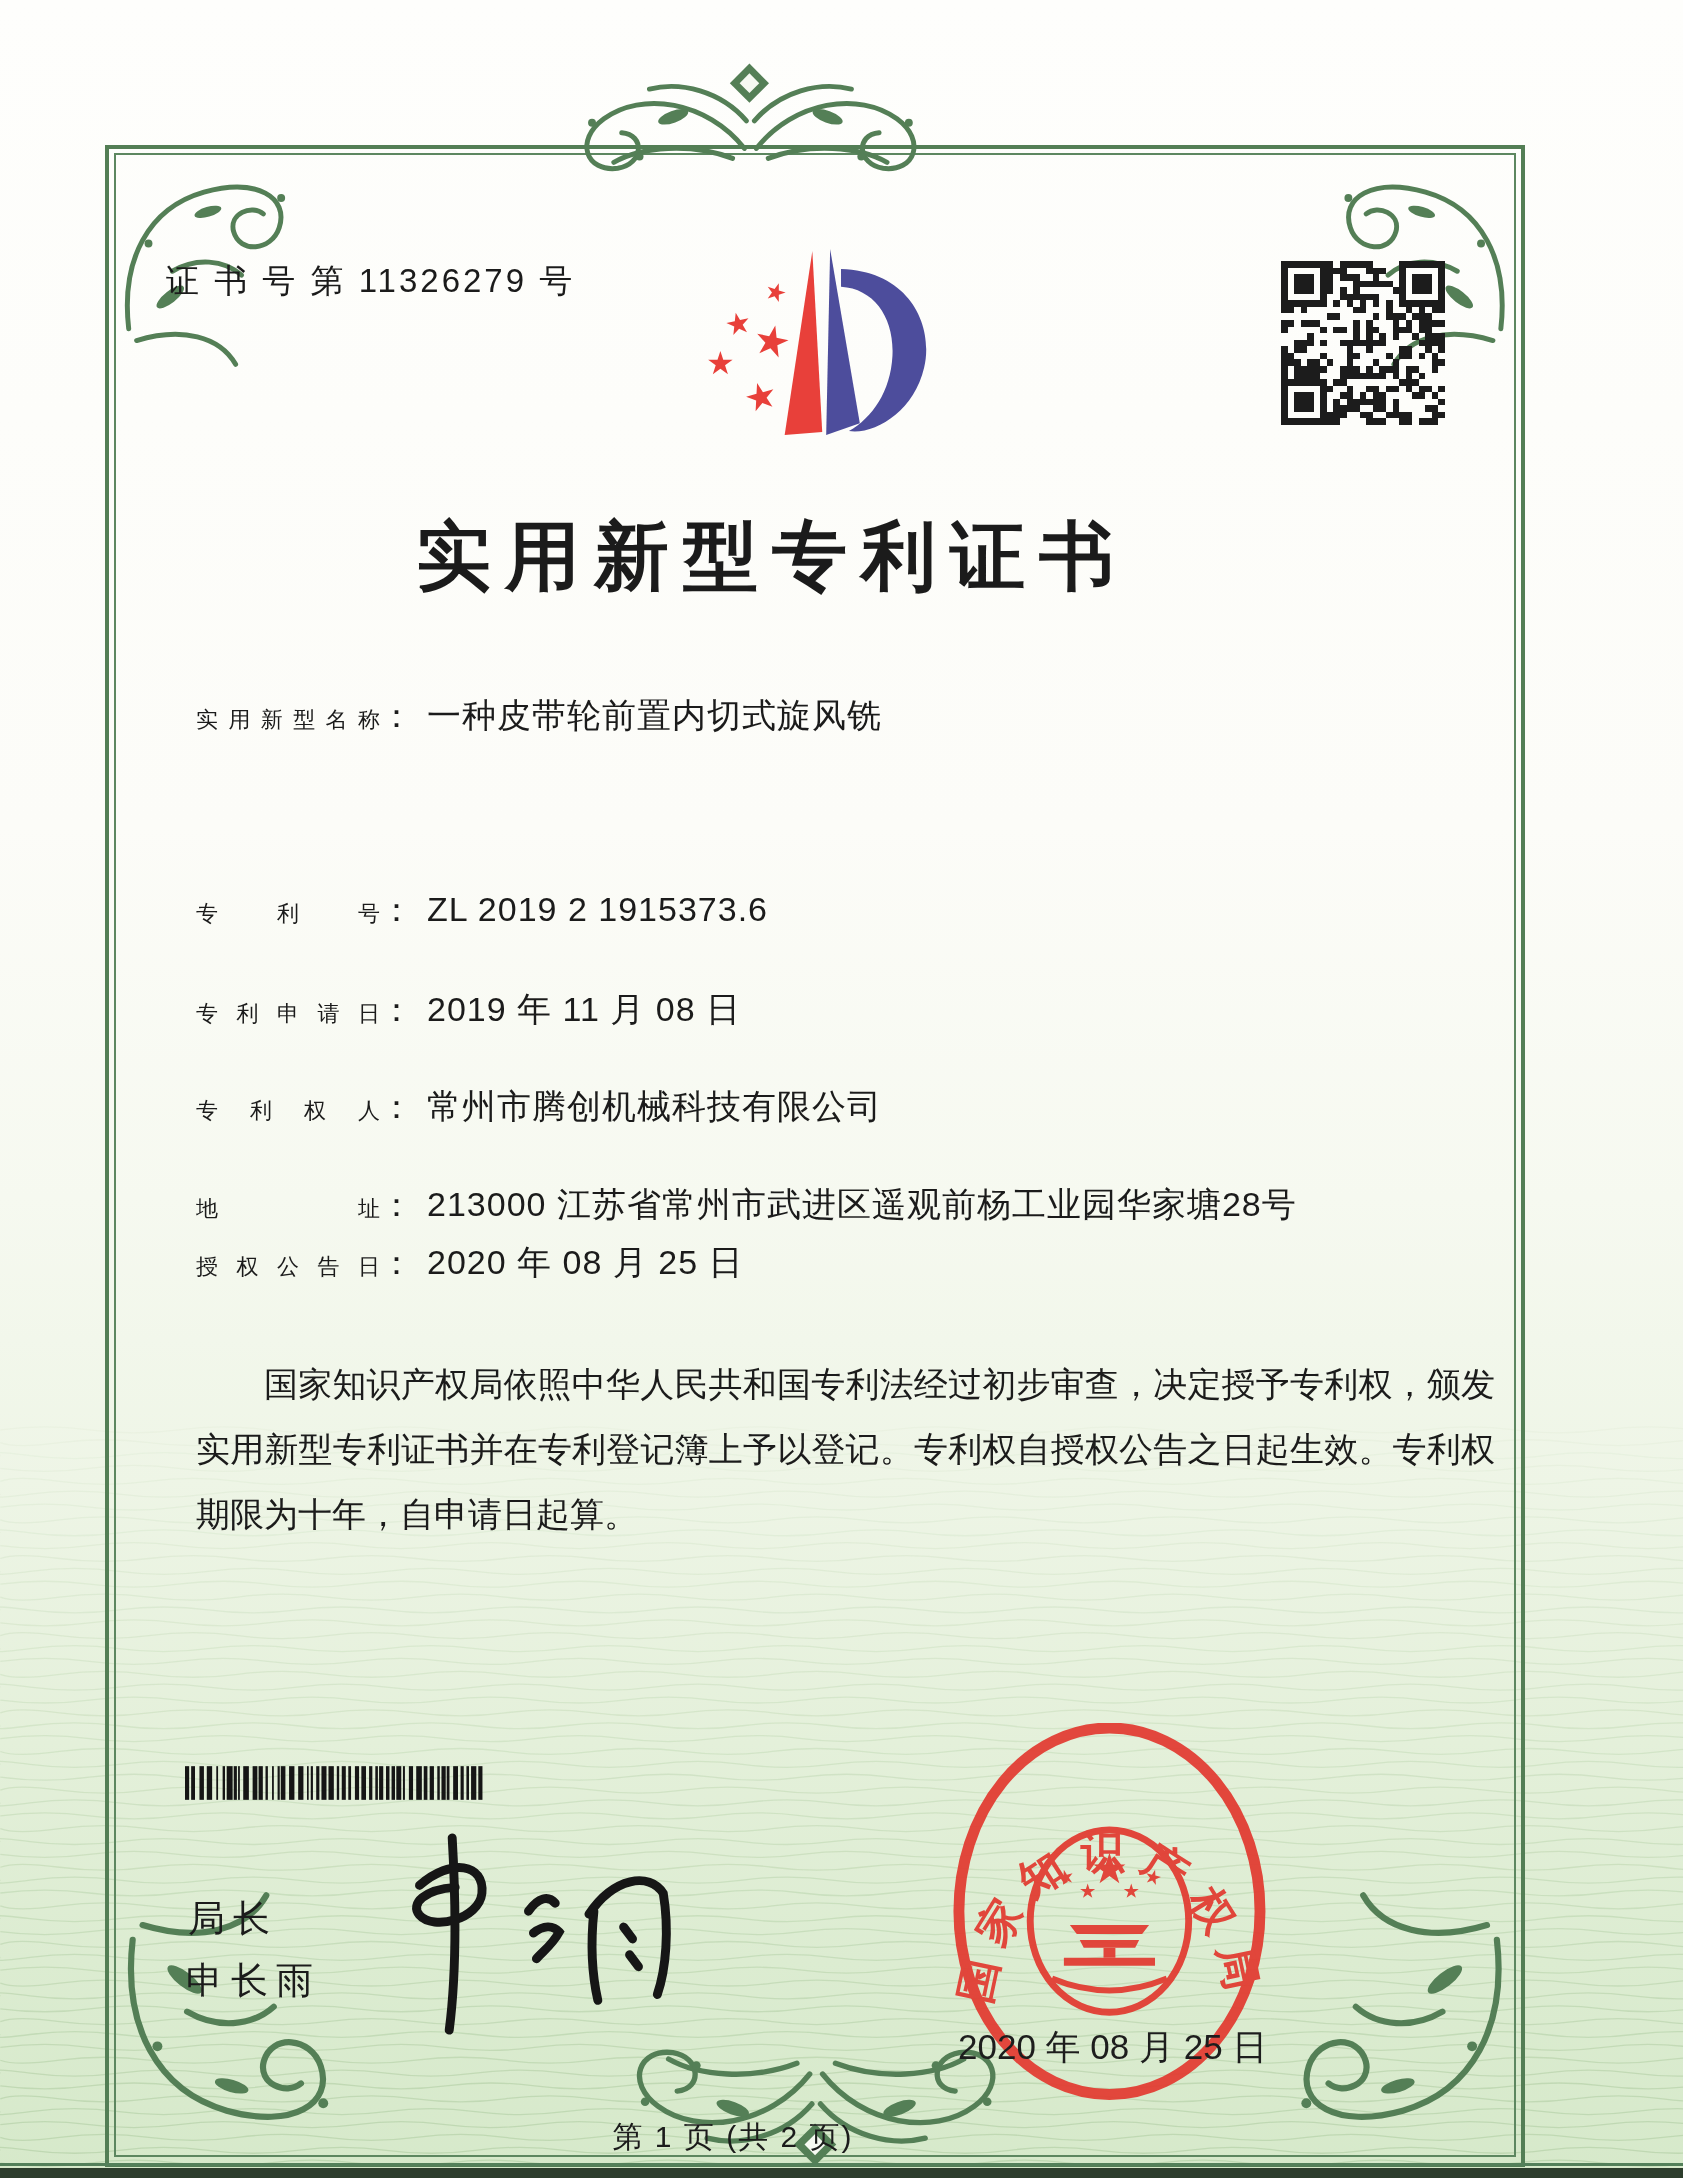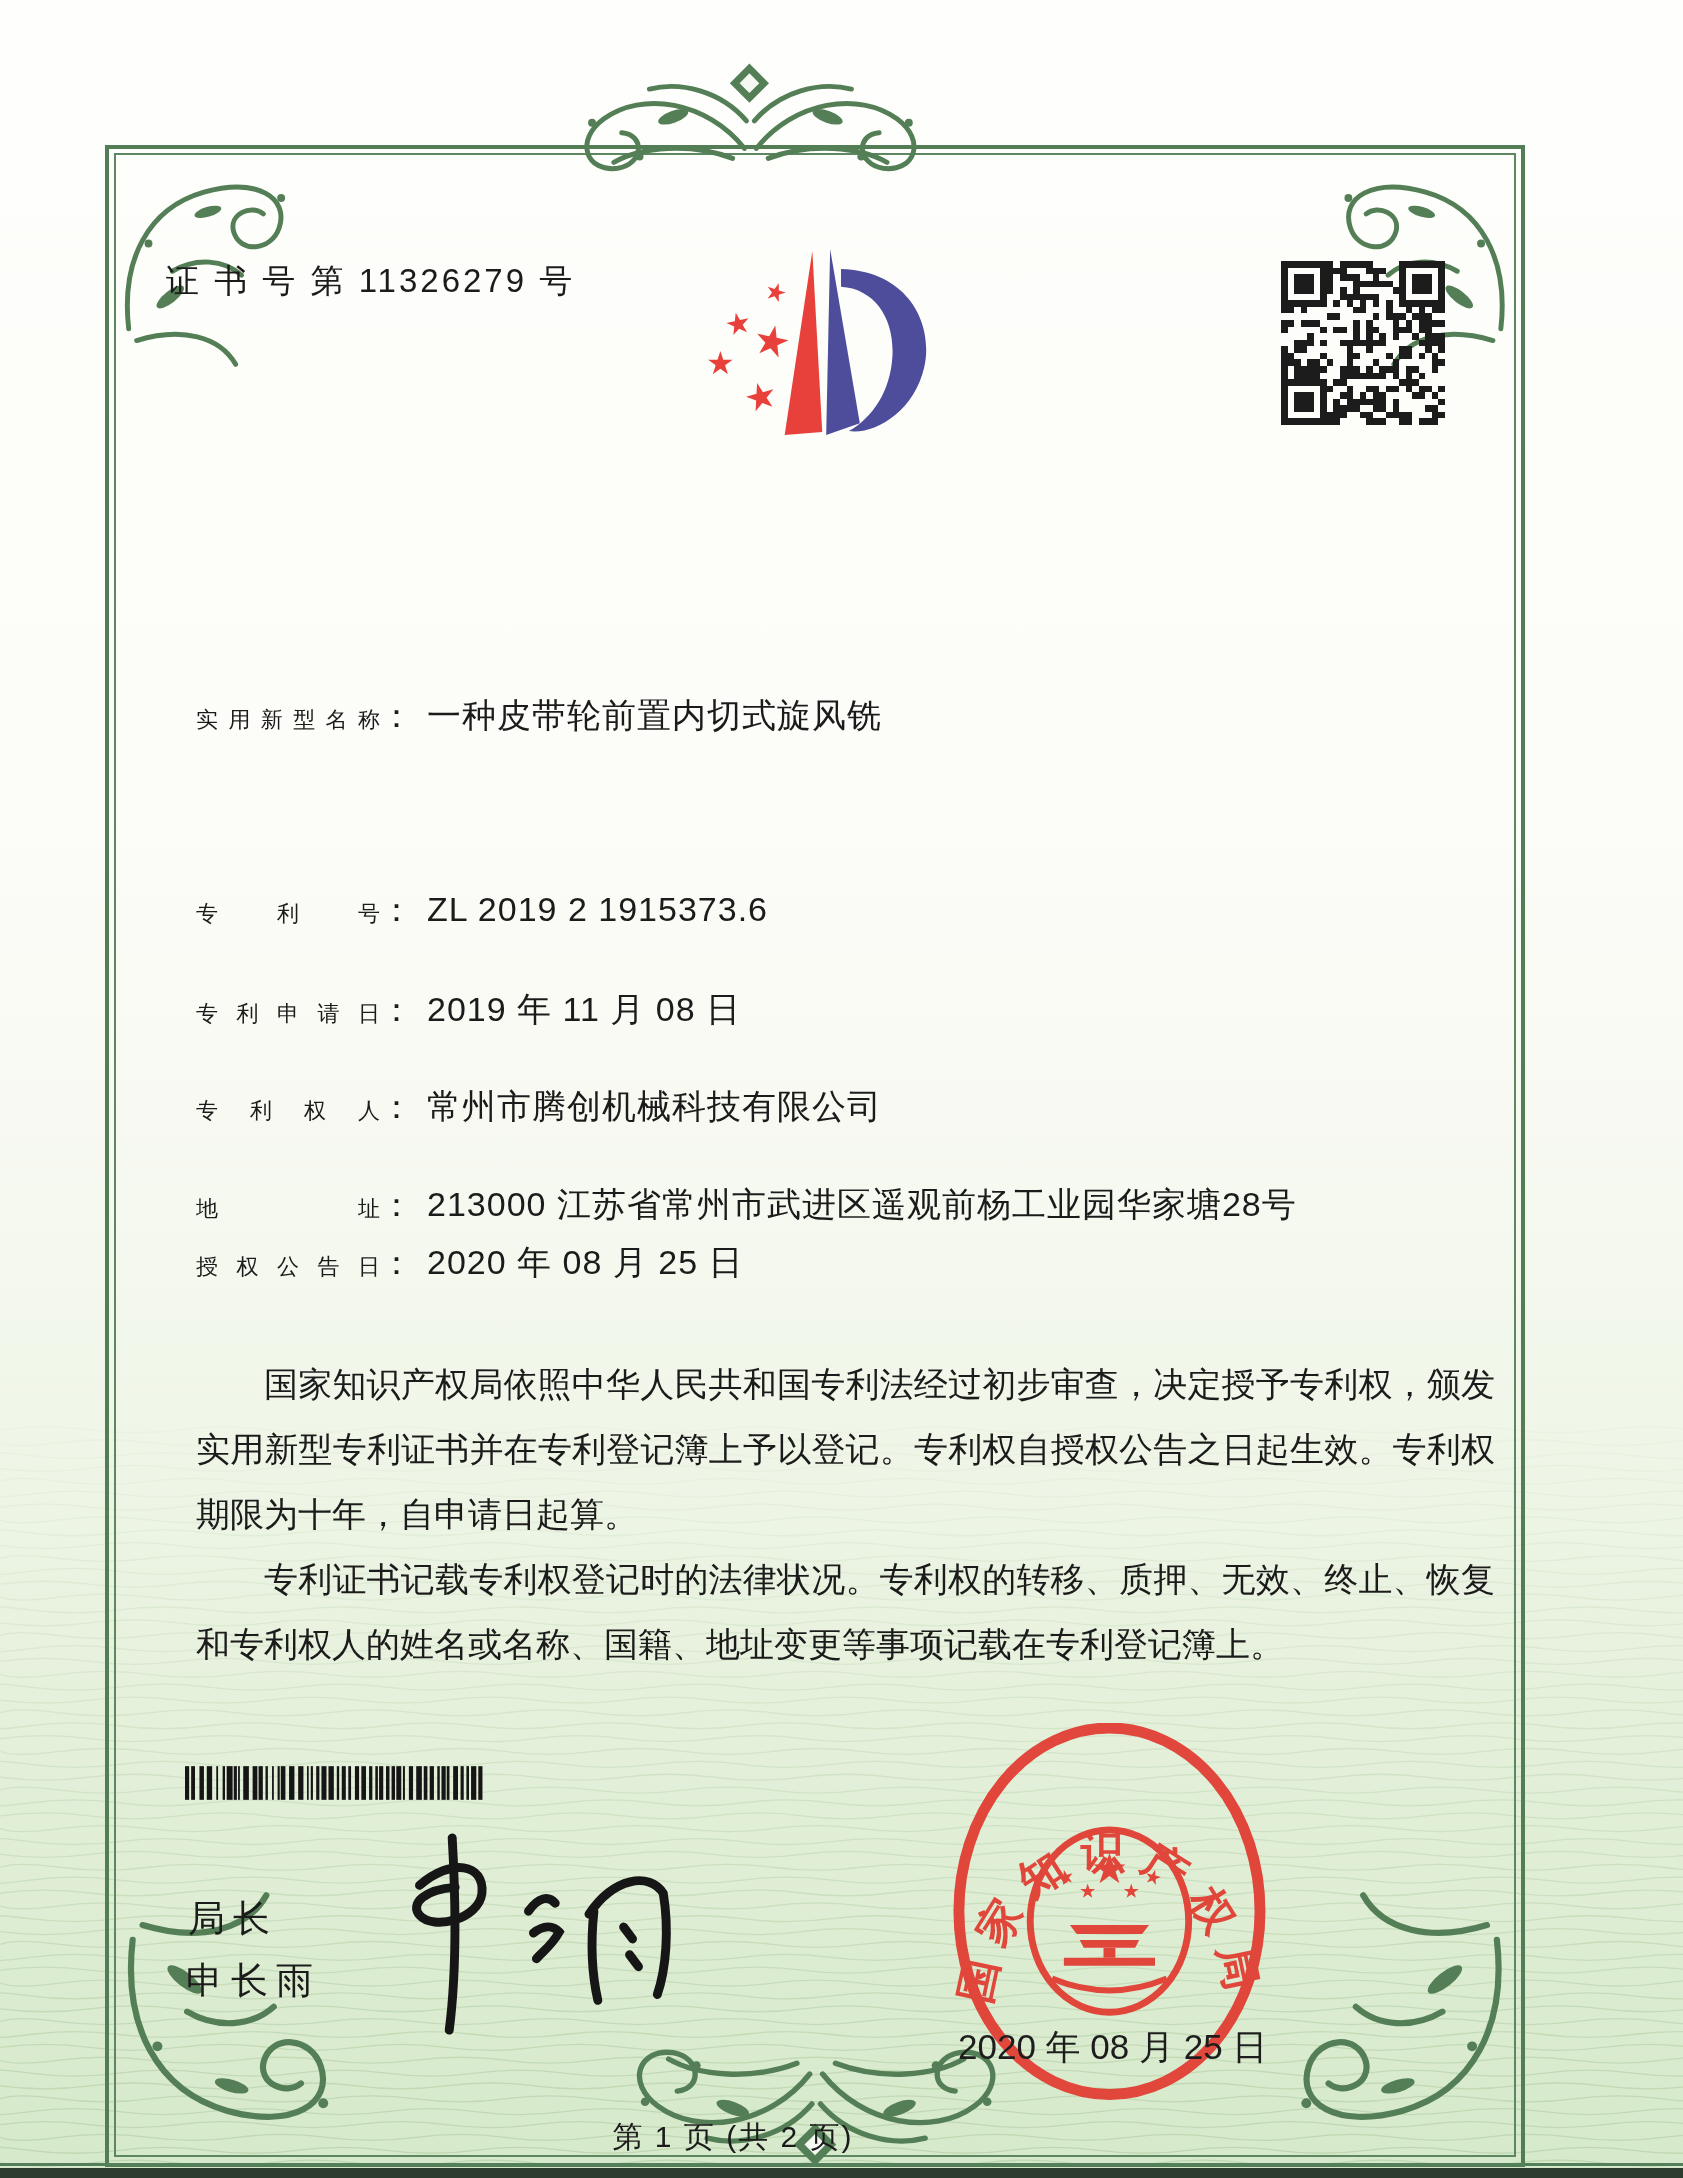--- a/index.html
+++ b/index.html
@@ -474,20 +474,21 @@
       <rect x="13" y="24" width="1" height="1" fill="#1c1c1c"></rect>
       <rect x="14" y="24" width="1" height="1" fill="#1c1c1c"></rect>
       <rect x="15" y="24" width="1" height="1" fill="#1c1c1c"></rect>
       <rect x="18" y="24" width="1" height="1" fill="#1c1c1c"></rect>
       <rect x="19" y="24" width="1" height="1" fill="#1c1c1c"></rect>
       <rect x="21" y="24" width="1" height="1" fill="#1c1c1c"></rect>
       <rect x="22" y="24" width="1" height="1" fill="#1c1c1c"></rect>
       <rect x="23" y="24" width="1" height="1" fill="#1c1c1c"></rect>
     </svg>
 
+  <div class="abs title">实用新型专利证书</div>
 
   <div class="abs field-row" style="top:693px;">
     <span class="f-label">实用新型名称</span><span class="f-colon">：</span><span class="f-value">一种皮带轮前置内切式旋风铣</span>
   </div>
   <div class="abs field-row" style="top:888px;">
     <span class="f-label">专利号</span><span class="f-colon">：</span><span class="f-value">ZL 2019 2 1915373.6</span>
   </div>
   <div class="abs field-row" style="top:987px;">
     <span class="f-label">专利申请日</span><span class="f-colon">：</span><span class="f-value">2019 年 11 月 08 日</span>
   </div>
@@ -496,21 +497,20 @@
   </div>
   <div class="abs field-row" style="top:1182px;">
     <span class="f-label">地址</span><span class="f-colon">：</span><span class="f-value">213000 江苏省常州市武进区遥观前杨工业园华家塘28号</span>
   </div>
   <div class="abs field-row" style="top:1240px;">
     <span class="f-label">授权公告日</span><span class="f-colon">：</span><span class="f-value">2020 年 08 月 25 日</span>
   </div>
 
   <div class="abs body-text">
     <p>国家知识产权局依照中华人民共和国专利法经过初步审查，决定授予专利权，颁发实用新型专利证书并在专利登记簿上予以登记。专利权自授权公告之日起生效。专利权期限为十年，自申请日起算。</p>
-    <p>专利证书记载专利权登记时的法律状况。专利权的转移、质押、无效、终止、恢复和专利权人的姓名或名称、国籍、地址变更等事项记载在专利登记簿上。</p>
   </div>
 
   <svg id="barcode" class="abs" style="left:185px;top:1766px;" width="303" height="34" viewBox="0 0 306 34">
       <rect x="0.0" y="0" width="4.2" height="34" fill="#151515"></rect>
       <rect x="6.2" y="0" width="3.9" height="34" fill="#151515"></rect>
       <rect x="14.6" y="0" width="4.5" height="34" fill="#151515"></rect>
       <rect x="22.0" y="0" width="5.4" height="34" fill="#151515"></rect>
       <rect x="31.6" y="0" width="1.8" height="34" fill="#151515"></rect>
       <rect x="38.0" y="0" width="2.4" height="34" fill="#151515"></rect>
       <rect x="42.1" y="0" width="6.0" height="34" fill="#151515"></rect>

